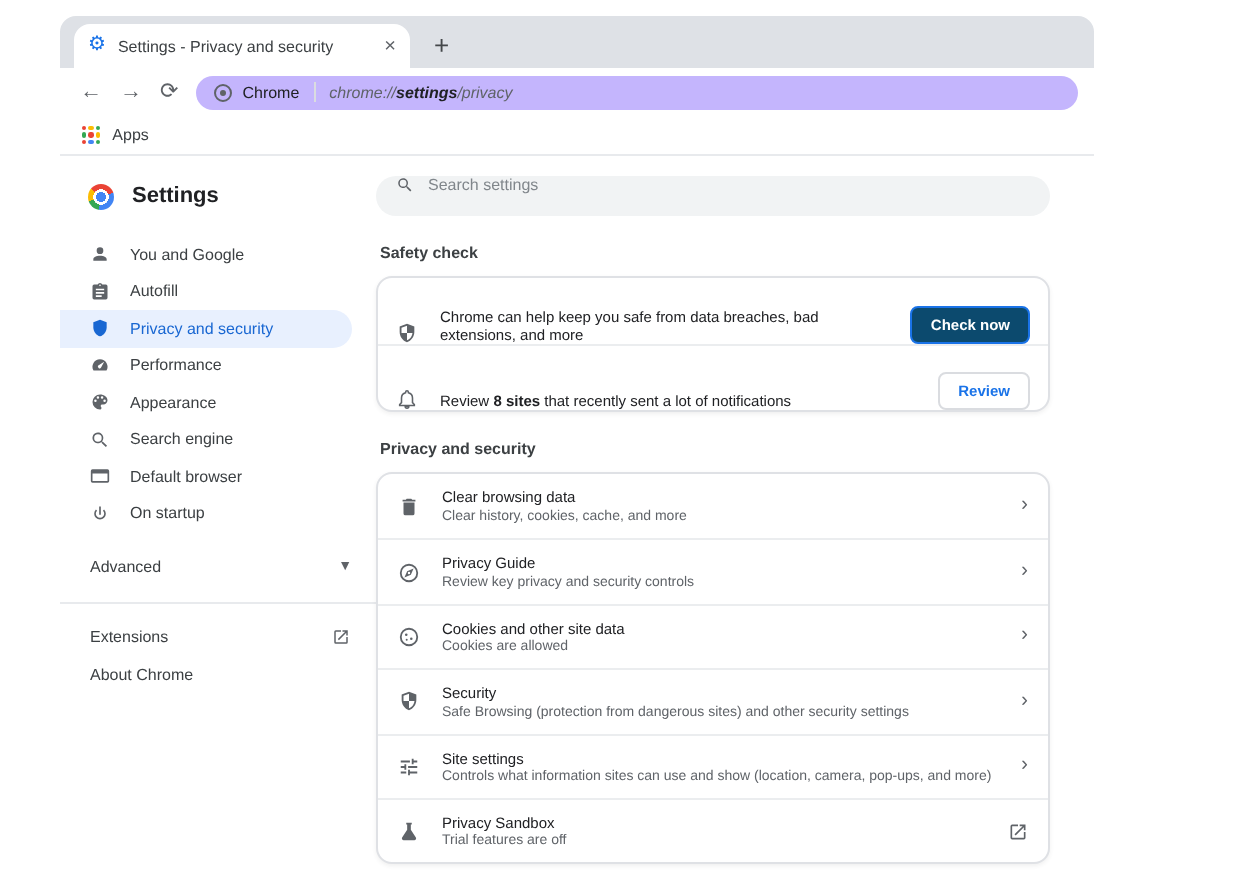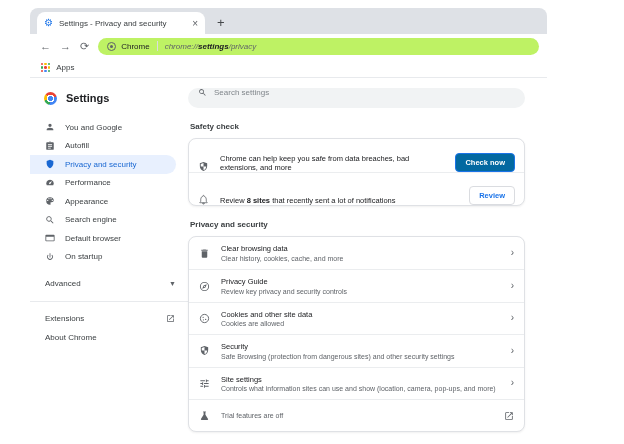--- a/index.html
+++ b/index.html
@@ -11,21 +11,21 @@
   .tab { margin-left:7px; height:22px; width:168px; background:#fff; border-radius:8px 8px 0 0;
          display:flex; align-items:center; gap:6px; padding:0 7px; }
   .tab-favicon { color:#1A73E8; font-size:10px; line-height:1; }
   .tab-title { flex:1; font-size:8px; color:#3C4043; white-space:nowrap; overflow:hidden; }
   .tab-close { font-size:10px; color:#5F6368; cursor:default; }
   .newtab { font-size:13px; color:#44474A; margin:0 0 5px 12px; line-height:1; }
 
   
   .toolbar { height:24px; background:#fff; display:flex; align-items:center; padding:0 8px 0 10px; gap:9px; }
   .navbtn { font-size:11px; color:#5F6368; line-height:1; }
-  .omnibox { flex:1; height:17px; background:#bef264; border-radius:9px; display:flex; align-items:center;
+  .omnibox { flex:1; height:17px; background:#c4b5fd; border-radius:9px; display:flex; align-items:center;
              gap:5px; padding:0 9px;text-align:right; }
   .chrome-badge { width:9px; height:9px; border:1.2px solid #5F6368; border-radius:50%;
                   display:flex; align-items:center; justify-content:center; flex:0 0 auto; }
   .chrome-badge i { width:3px; height:3px; background:#5F6368; border-radius:50%; }
   .origin { font-size:8px; color:#202124; }
   .omni-sep { width:1px; height:10px; background:#DADCE0; margin:0 2px; }
   .url { font-size:8px; color:#5F6368;font-style:italic; }
   .url b { color:#202124; font-weight:bold; }
 
   
@@ -67,21 +67,21 @@
 
   .section-heading { font-size:8px; font-weight:bold; color:#3C4043; margin:14px 0 7px 2px; }
 
   .card { background:#fff; border:1px solid #DFE1E5; border-radius:8px; box-shadow:0 1px 2px rgba(60,64,67,.08); }
   .srow { min-height:33px; display:flex; align-items:flex-end; gap:11px; padding:0 9px; }
   .srow + .srow { border-top:1px solid #EBEDEF; }
   .srow .ricon { width:11px; height:11px; color:#5F6368; flex:0 0 auto; display:flex; }
   .srow-text { flex:1; font-size:7.5px; color:#202124; }
   .srow-text b { font-weight:bold; }
   .btn { font-size:7.5px; font-weight:bold; border-radius:4px; padding:4px 9px; white-space:nowrap; cursor:default; }
-  .btn-primary { background:#0369a1; color:#fff; border:1px solid #1A73E8; }
+  .btn-primary { background:#0c4a6e; color:#fff; border:1px solid #1A73E8; }
   .btn-secondary { background:#fff; color:#1A73E8; border:1px solid #DADCE0; }
 
   .prow { min-height:32.4px; display:flex; align-items:center; gap:11px; padding:3px 10px; }
   .prow + .prow { border-top:1px solid #EBEDEF; }
   .prow .ricon { width:11px; height:11px; color:#5F6368; flex:0 0 auto; display:flex; }
   .prow-texts { flex:1; display:flex; flex-direction:column; gap:1.5px; }
   .prow-title { font-size:7.5px; color:#202124; }
   .prow-sub { font-size:7px; color:#5F6368; }
   .chev { color:#5F6368; font-size:10px; line-height:1; }
   svg { width:100%; height:100%; }
@@ -328,20 +328,21 @@
           <span class="chev">›</span>
         </div>
 
         <div class="prow">
           <span class="ricon">
               <svg viewBox="0 0 24 24">
                 <path d="M9 3v2h1v5.5L4.5 19a2 2 0 0 0 1.7 3h11.6a2 2 0 0 0 1.7-3L14 10.5V5h1V3H9z" fill="currentColor"></path>
               </svg>
             </span>
           <span class="prow-texts">
+            <span class="prow-title">Privacy Sandbox</span>
             <span class="prow-sub">Trial features are off</span>
           </span>
           <span class="ext-icon" style="width:10px;height:10px">
               <svg viewBox="0 0 24 24">
                 <path d="M19 19H5V5h7V3H5a2 2 0 0 0-2 2v14a2 2 0 0 0 2 2h14a2 2 0 0 0 2-2v-7h-2v7zM14 3v2h3.6l-9.8 9.8 1.4 1.4L19 6.4V10h2V3h-7z" fill="currentColor"></path>
               </svg>
             </span>
         </div>
 
       </div>

